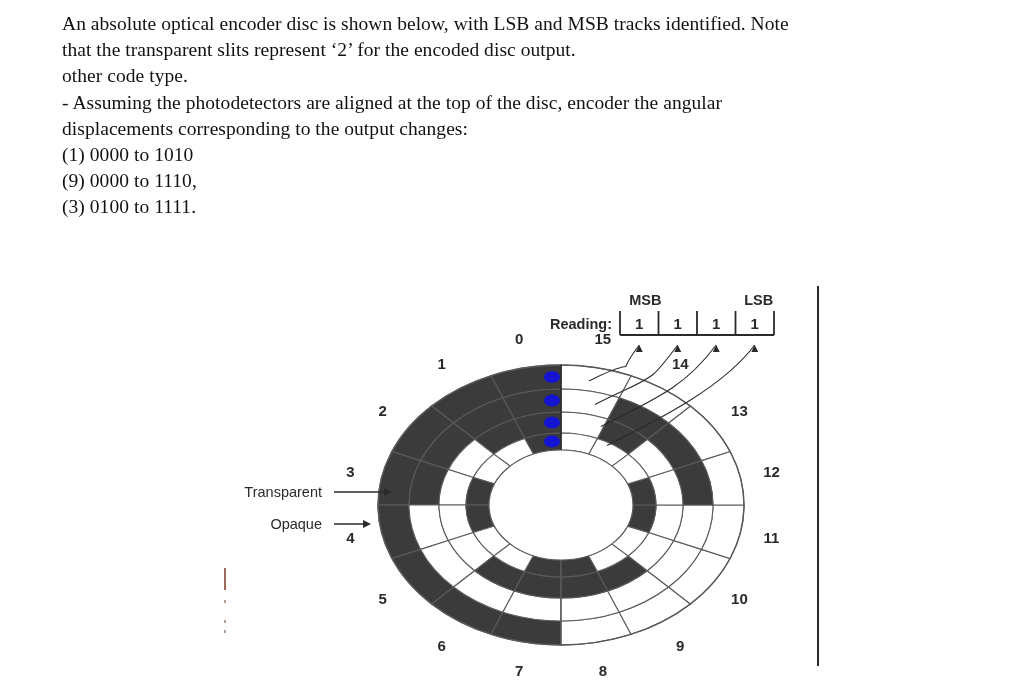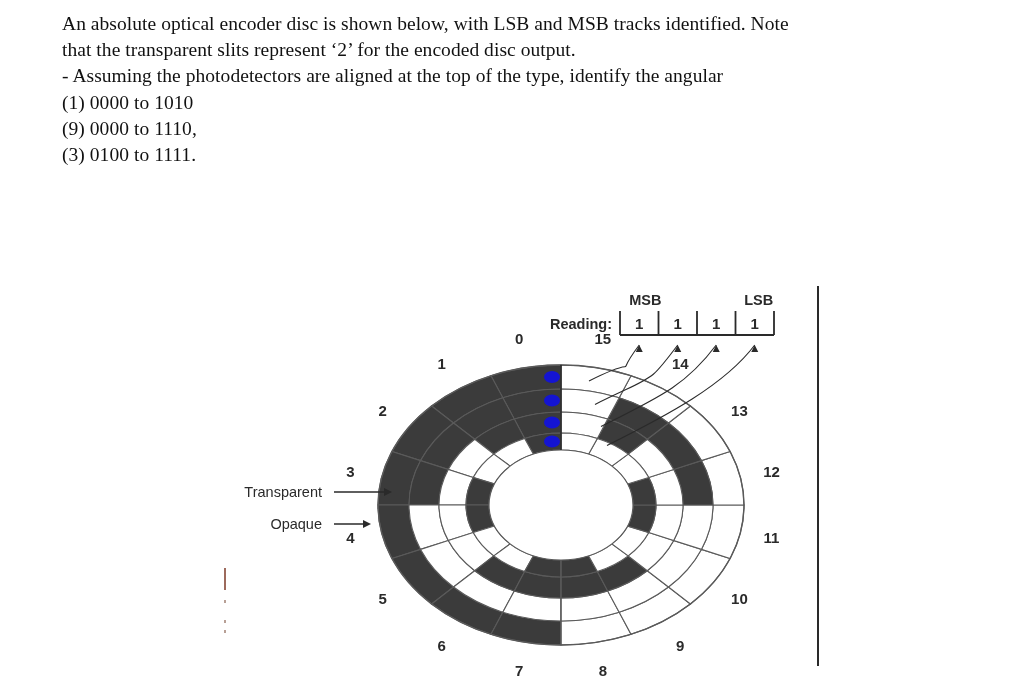--- a/index.html
+++ b/index.html
@@ -45,21 +45,23 @@
     position:absolute;
     width:2px;height:3px;background:#b8a096;
   }
 </style>
 </head>
 <body>
 
 <div id="question-text">
     <p>An absolute optical encoder disc is shown below, with LSB and MSB tracks identified. Note</p>
     <p>that the transparent slits represent ‘2’ for the encoded disc output.</p>
-    <p>- Assuming the photodetectors are aligned at the top of the type, identify the angular</p>
+    <p>other code type.</p>
+    <p>- Assuming the photodetectors are aligned at the top of the disc, encoder the angular</p>
+    <p>displacements corresponding to the output changes:</p>
     <p>(1) 0000 to 1010</p>
     <p>(9) 0000 to 1110,</p>
     <p>(3) 0100 to 1111.</p>
   </div>
 
 <div id="figure">
     <svg width="1024" height="424" viewBox="0 0 1024 424">
       <g>
         <path d="M490.97,105.66 A183,140 0 0 1 561.00,95.00 L561.00,119.00 A152,116 0 0 0 502.83,127.83 Z" fill="#3b3b3b" stroke="#5a5a5a" stroke-width="1.1"></path>
         <path d="M502.83,127.83 A152,116 0 0 1 561.00,119.00 L561.00,142.00 A122,93 0 0 0 514.31,149.08 Z" fill="#3b3b3b" stroke="#5a5a5a" stroke-width="1.1"></path>

